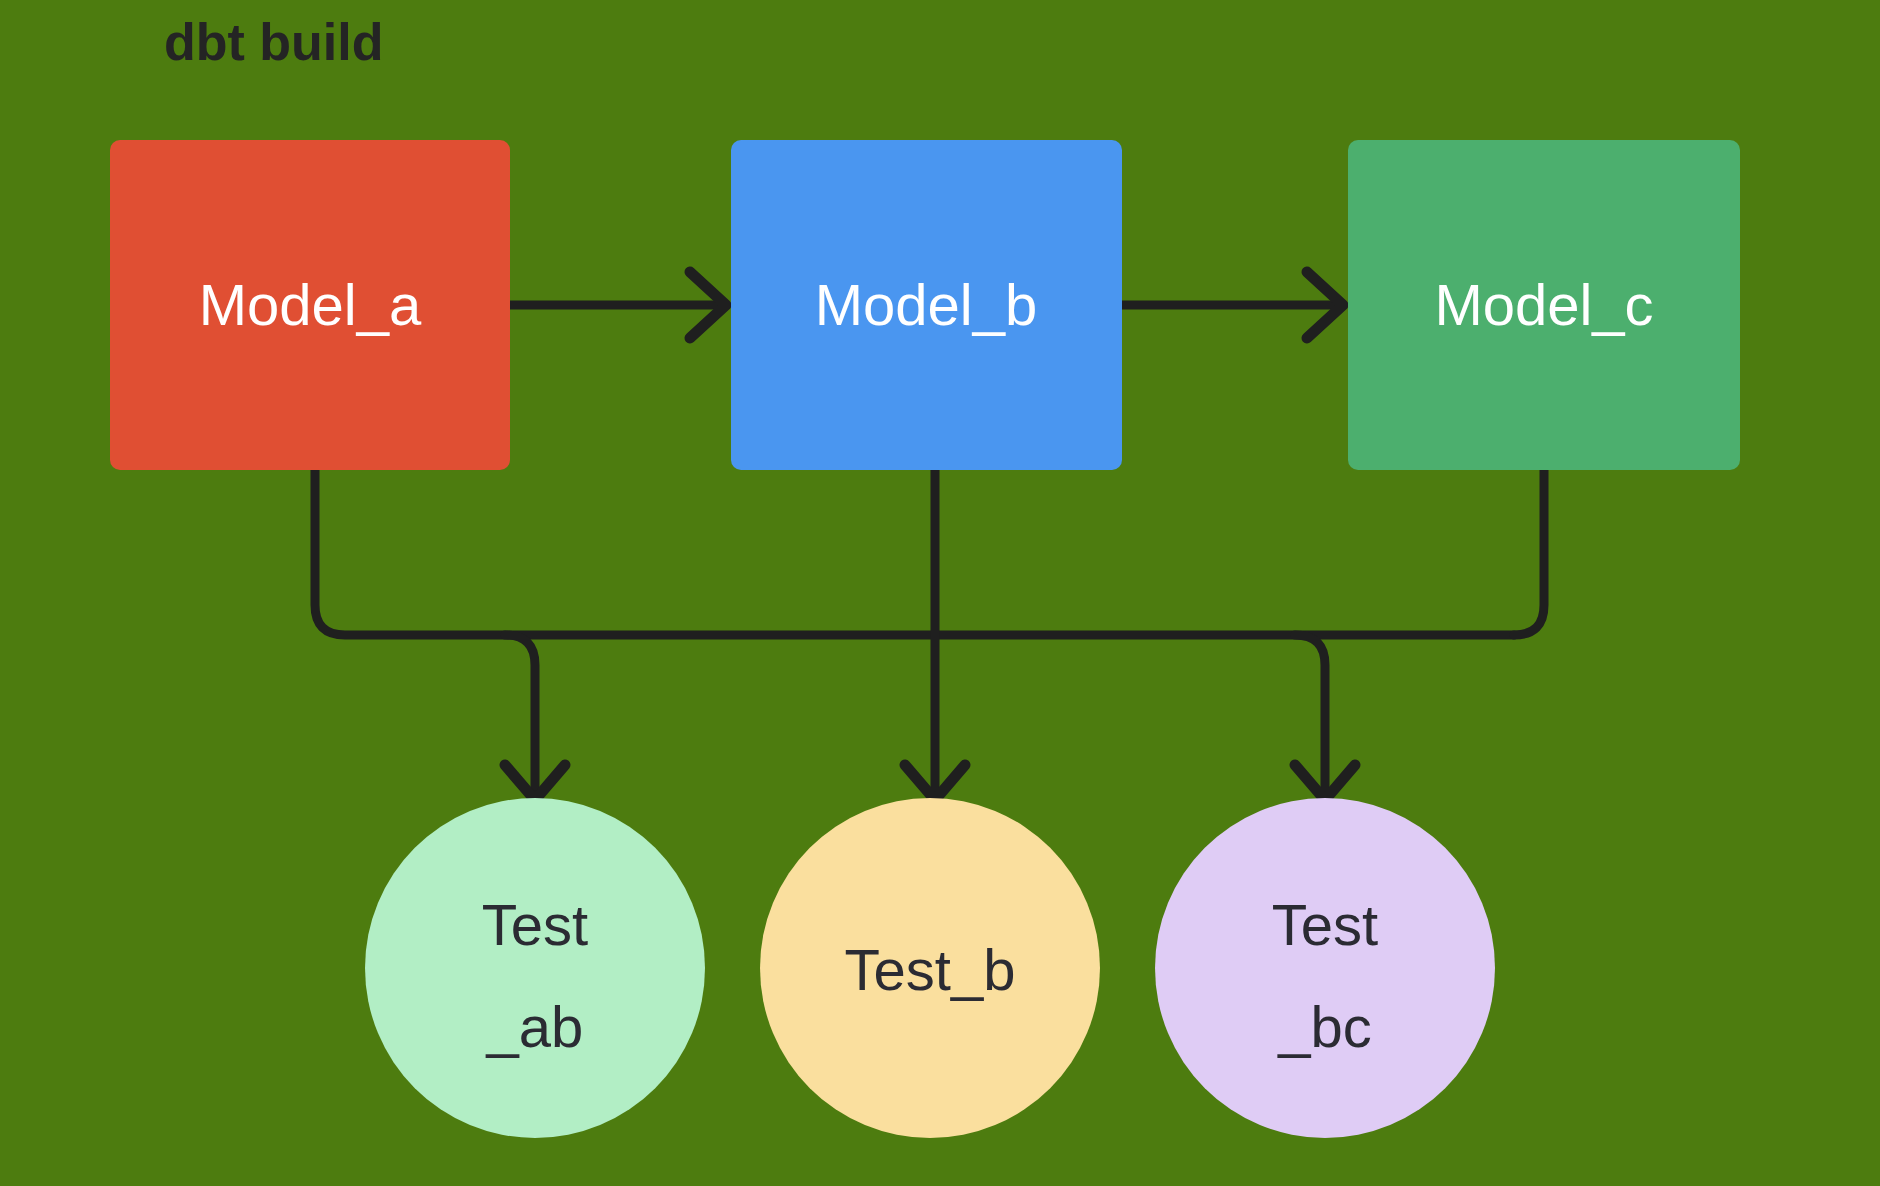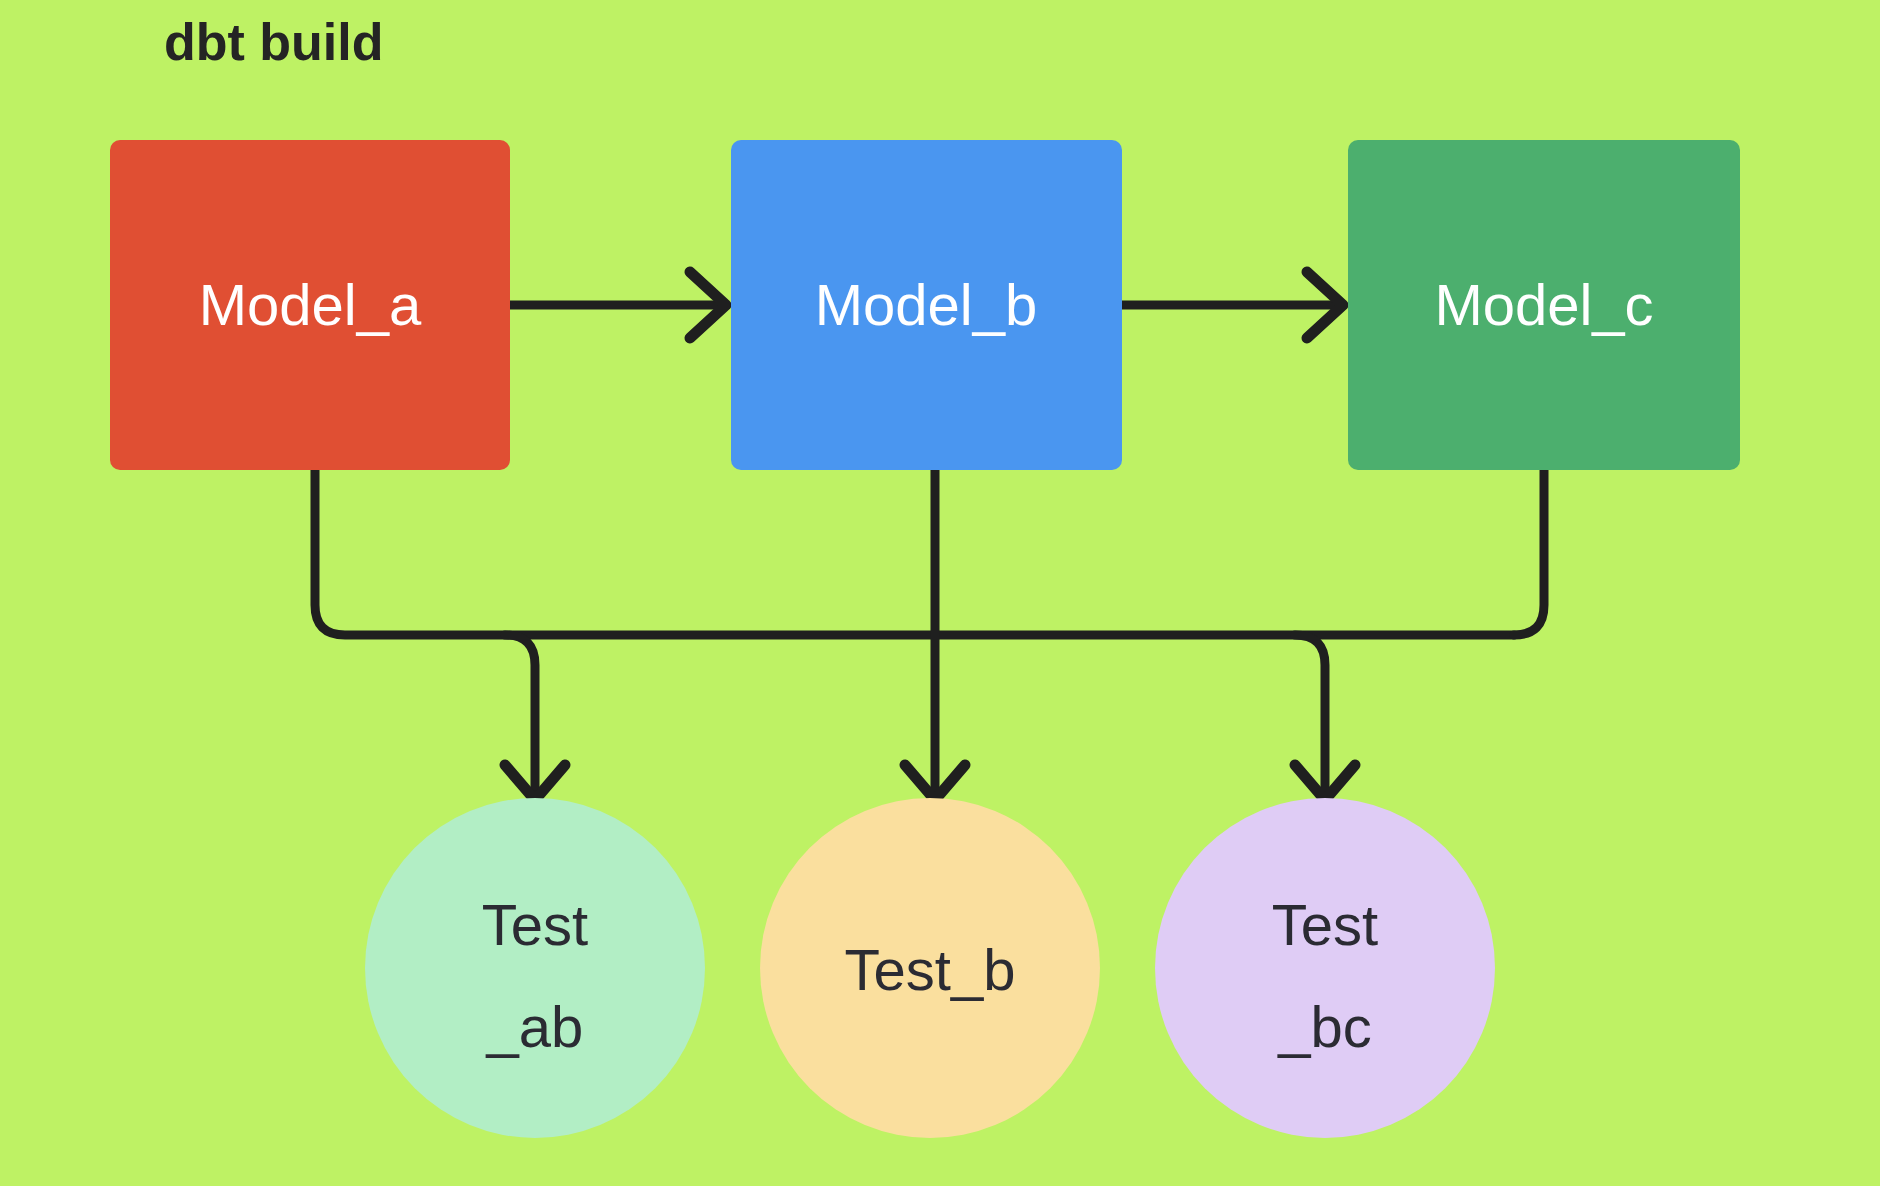--- a/index.html
+++ b/index.html
@@ -7,21 +7,21 @@
     padding: 0;
     background: #ffffff;
   }
   body {
     font-family: "Liberation Sans", sans-serif;
   }
   #stage {
     position: relative;
     width: 1880px;
     height: 1186px;
-    background: #bef264;
+    background: #4d7c0f;
     overflow: hidden;
   }
   #diagram-svg {
     position: absolute;
     top: 0;
     left: 0;
     width: 1880px;
     height: 1186px;
   }
   .node-label {

